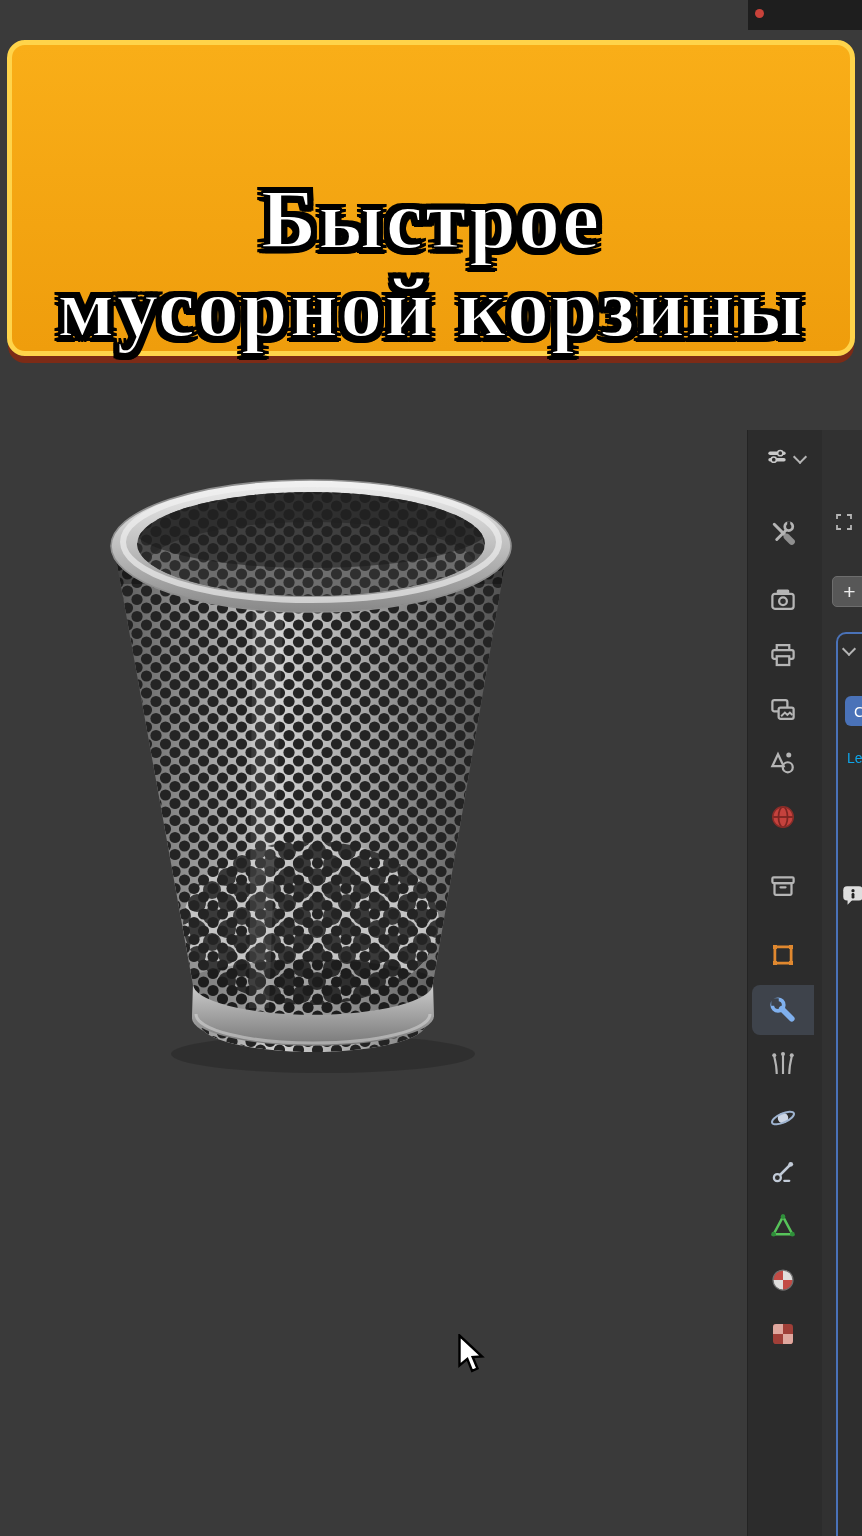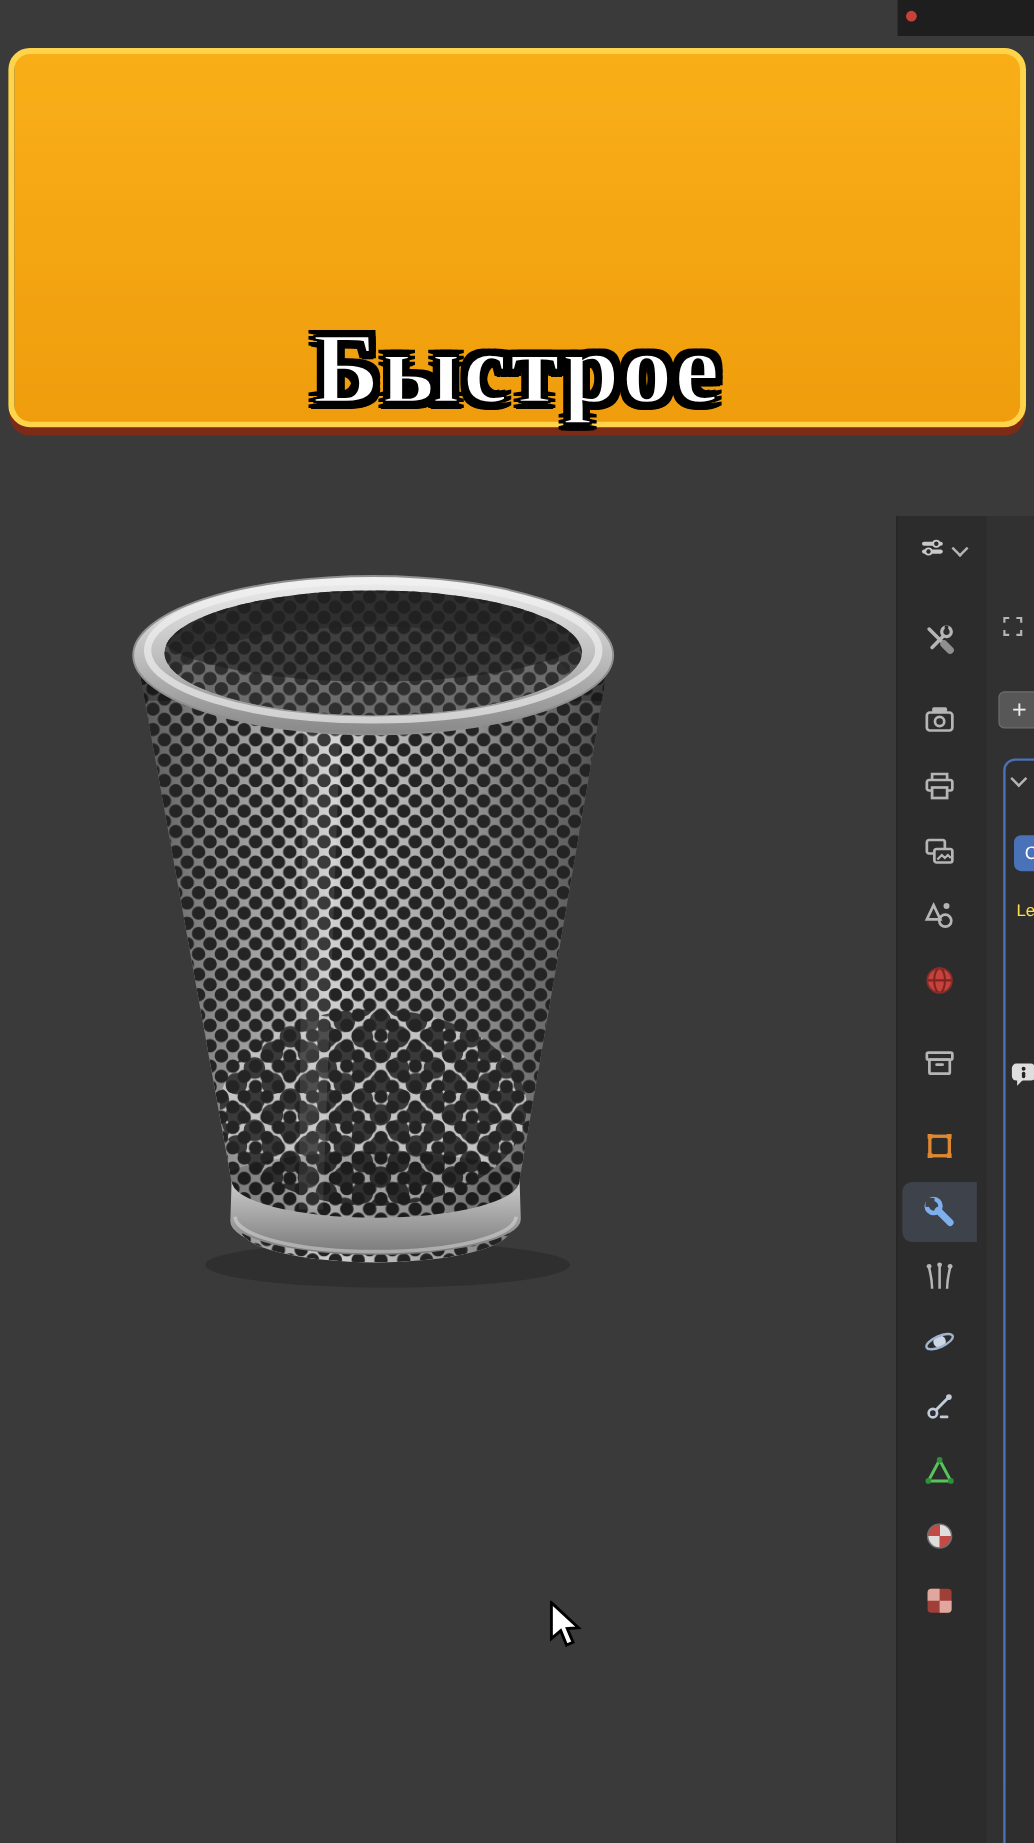--- a/index.html
+++ b/index.html
@@ -50,32 +50,33 @@
     position:absolute;left:84px;top:146px;width:33px;height:29px;
     background:#575757;border:1px solid #6d6d6d;border-radius:5px;
     color:#ececec;font-size:21px;line-height:1;display:flex;align-items:center;justify-content:center;
   }
   .panel-chev{position:absolute;left:96px;top:218px;}
   .catmull-btn{
     position:absolute;left:97px;top:266px;right:-12px;height:30px;
     background:#4a72b8;border-radius:6px 0 0 6px;color:#fff;font-size:15px;
     display:flex;align-items:center;padding-left:9px;
   }
-  .levels-label{position:absolute;left:99px;top:320px;color:#fde047;font-size:14px;}
+  .levels-label{position:absolute;left:99px;top:320px;color:#0ea5e9;font-size:14px;}
   .info-ic{position:absolute;left:92px;top:452px;}
 </style>
 </head>
 <body>
 
 <div class="topbar-frag">
   <div class="rec-dot"></div>
 </div>
 
 <div class="banner">
   <div class="banner-line">Быстрое</div>
+  <div class="banner-line">мусорной корзины</div>
 </div>
 
 <div class="viewport">
   <svg class="model" width="470" height="620" viewBox="0 0 470 620">
     <defs>
       <linearGradient id="metalH" x1="0" y1="0" x2="1" y2="0">
         <stop offset="0" stop-color="#585858"></stop>
           <stop offset="0.18" stop-color="#8f8f8f"></stop>
         <stop offset="0.42" stop-color="#cfcfcf"></stop>
           <stop offset="0.62" stop-color="#a8a8a8"></stop>

